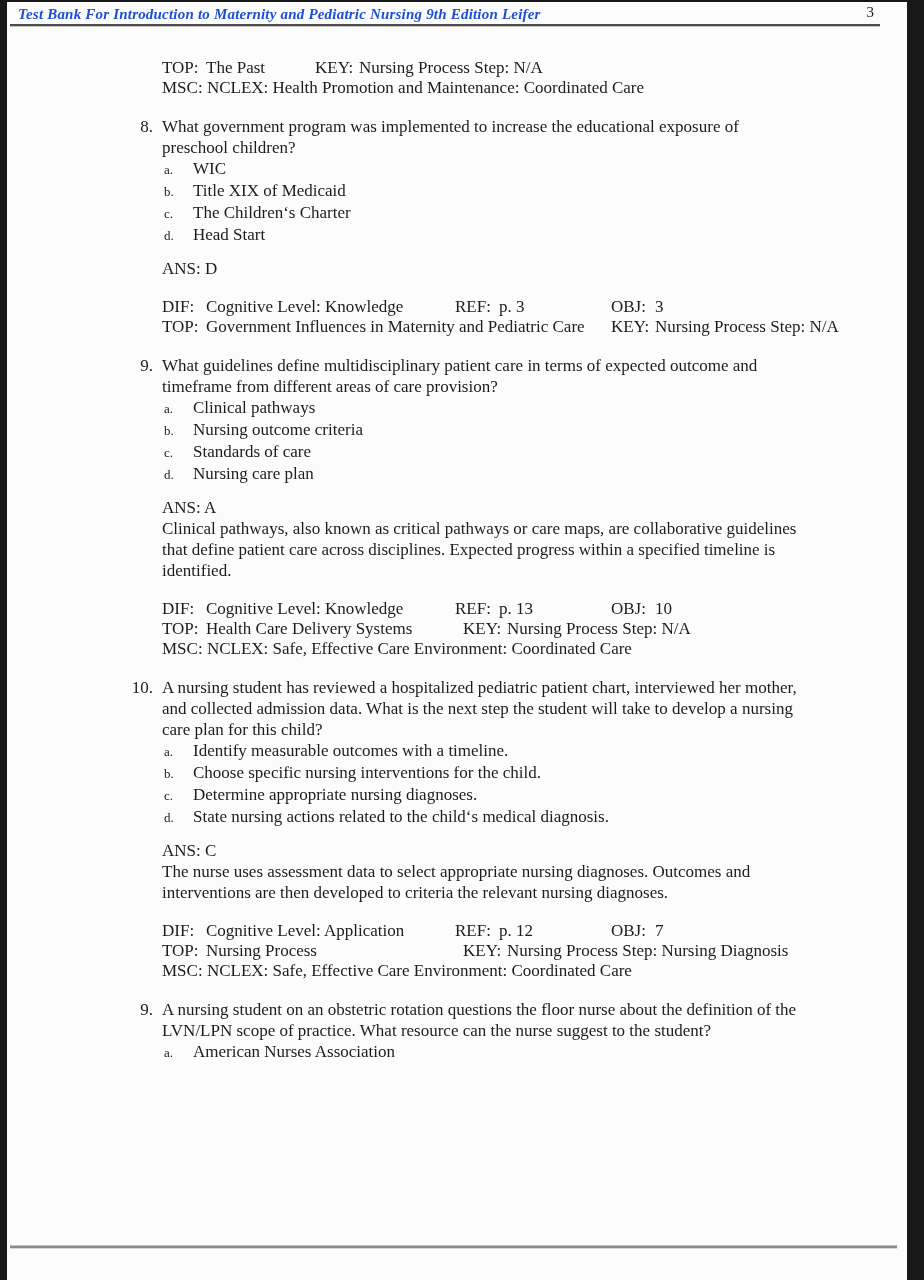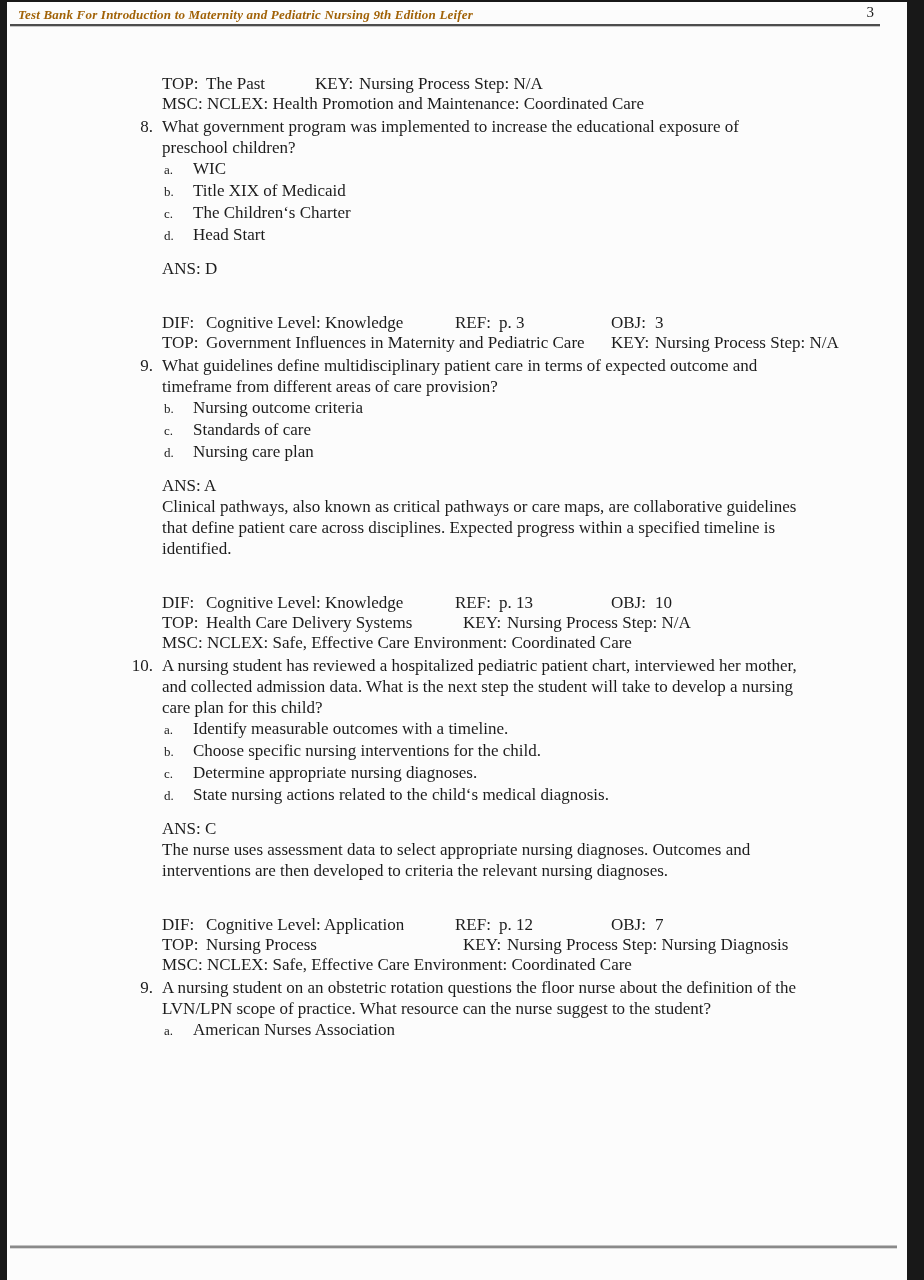--- a/index.html
+++ b/index.html
@@ -12,33 +12,33 @@
     overflow:hidden;
   }
   .page{
     position:absolute;left:7px;top:2px;
     width:900px;height:1278px;
     background:#fcfcfc;
   }
   
   .hdr{position:relative;padding:3px 0 0 11px;height:18px;}
   .hdr-title{
-    font-size:13px;font-weight:bold;font-style:italic;
-    color:#a16207;letter-spacing:.2px;white-space:nowrap;
+    font-size:15px;font-weight:bold;font-style:italic;
+    color:#1d4ed8;letter-spacing:.2px;white-space:nowrap;
   }
   .hdr-num{position:absolute;right:33px;top:2px;font-size:15px;color:#1c1c1c;}
   .hdr-rule{margin:1px 27px 0 3px;height:2px;background:#4d4d4d;box-shadow:0 1px 0 #c4c4c4;}
   
   .doc{
     margin:32px 56px 0 155px;
     font-size:17px;line-height:21px;color:#1c1c1c;
   }
   
   .meta-line{position:relative;height:20px;line-height:20px;}
-  .seg{position:absolute;top:16px;white-space:nowrap;}
+  .seg{position:absolute;top:0;white-space:nowrap;}
   .lbl{display:inline-block;width:44px;}
   .at0{left:0;}
   .at-key-top{left:153px;}
   .at-ref{left:293px;}
   .at-key-mid{left:301px;}
   .at-obj{left:449px;}
   .at-key-wide{left:449px;}
   
   .question{position:relative;margin-top:18px;}
   .qnum{position:absolute;left:-44px;top:0;width:35px;text-align:right;}
@@ -98,20 +98,21 @@
           <span class="seg at0"><span class="lbl">TOP:</span><span>Government Influences in Maternity and Pediatric Care</span></span>
           <span class="seg at-key-wide"><span class="lbl">KEY:</span><span>Nursing Process Step: N/A</span></span>
         </div>
       </div>
     </div>
 
     <div class="question">
       <span class="qnum">9.</span>
       <div class="qtext">What guidelines define multidisciplinary patient care in terms of expected outcome and
 timeframe from different areas of care provision?</div>
+      <div class="opt"><span class="opt-letter">a.</span><span>Clinical pathways</span></div>
       <div class="opt"><span class="opt-letter">b.</span><span>Nursing outcome criteria</span></div>
       <div class="opt"><span class="opt-letter">c.</span><span>Standards of care</span></div>
       <div class="opt"><span class="opt-letter">d.</span><span>Nursing care plan</span></div>
       <div class="ans-block">
         <div>ANS: A</div>
         <div class="rationale">Clinical pathways, also known as critical pathways or care maps, are collaborative guidelines
 that define patient care across disciplines. Expected progress within a specified timeline is
 identified.</div>
       </div>
       <div class="meta">

